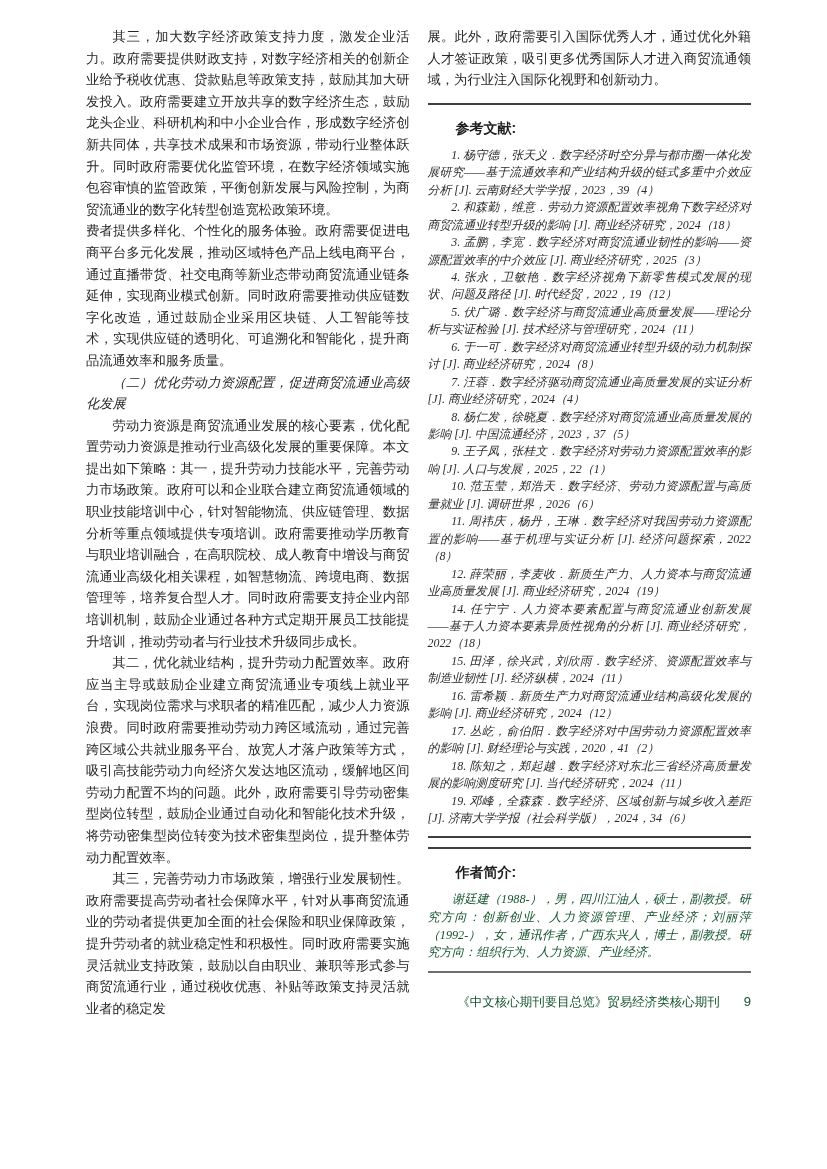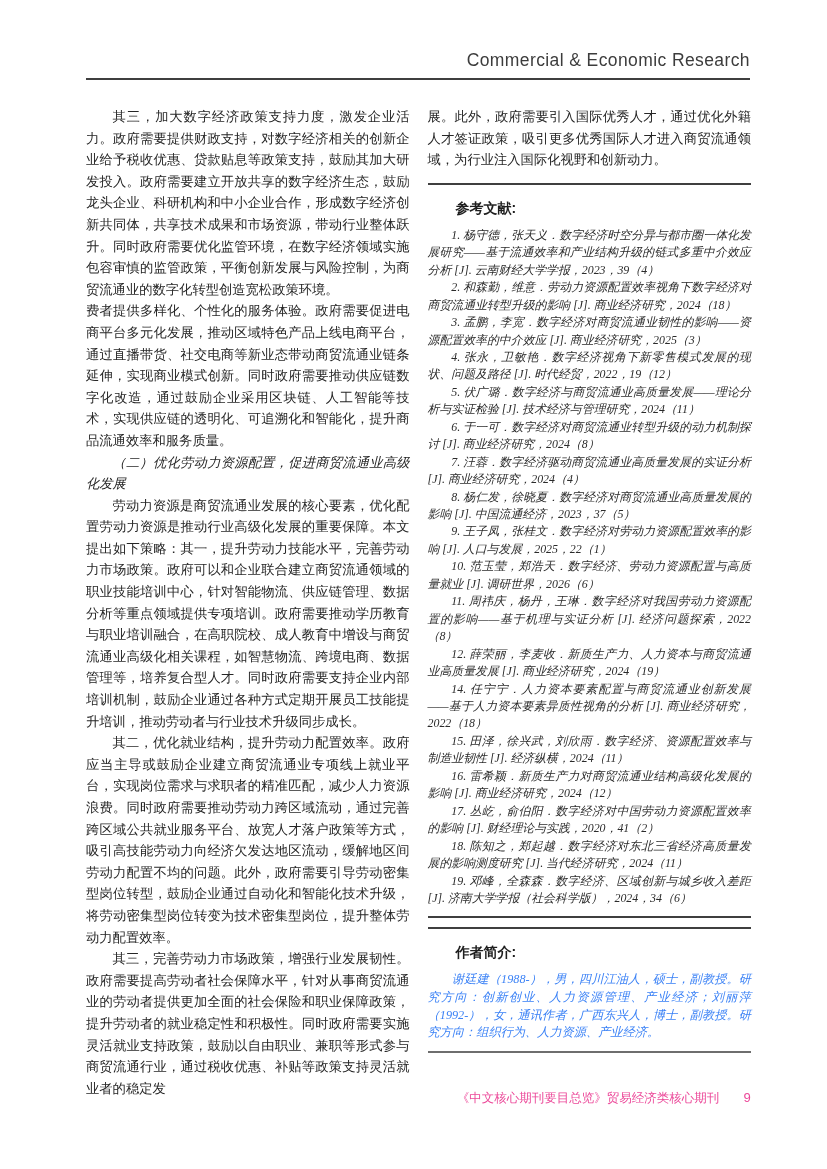--- a/index.html
+++ b/index.html
@@ -72,47 +72,44 @@
     text-indent: 2em;
     font-style: italic;
     color: #2b2b2b;
   }
   .bio-p {
     font-size: 12.2px;
     line-height: 17.6px;
     text-align: justify;
     text-indent: 2em;
     font-style: italic;
-    color: #3b82f6;
+    color: #14532d;
   }
   .bio-rule {
     border: none;
     border-top: 2px solid #6e6e6e;
     margin-top: 9px;
   }
   .footer-line {
-    margin-top: 37px;
+    margin-top: 21px;
     display: flex;
     justify-content: flex-end;
     align-items: baseline;
     gap: 24px;
-    font-family: Liberation Mono, monospace;
+    font-family: Liberation Sans, sans-serif;
     font-size: 12.5px;
-    color: #ec4899;
+    color: #14532d;
   }
   .footer-line .pagenum { font-size: 13px; }
 </style>
 </head>
 <body>
 
 <div class="page">
 
-  <div class="header">
-    <span class="journal-en">Commercial &amp; Economic Research</span>
-  </div>
 
   <div class="columns">
 
     <div class="col">
       <p class="body-p indent">其三，加大数字经济政策支持力度，激发企业活力。政府需要提供财政支持，对数字经济相关的创新企业给予税收优惠、贷款贴息等政策支持，鼓励其加大研发投入。政府需要建立开放共享的数字经济生态，鼓励龙头企业、科研机构和中小企业合作，形成数字经济创新共同体，共享技术成果和市场资源，带动行业整体跃升。同时政府需要优化监管环境，在数字经济领域实施包容审慎的监管政策，平衡创新发展与风险控制，为商贸流通业的数字化转型创造宽松政策环境。</p>
       <p class="body-p">费者提供多样化、个性化的服务体验。政府需要促进电商平台多元化发展，推动区域特色产品上线电商平台，通过直播带货、社交电商等新业态带动商贸流通业链条延伸，实现商业模式创新。同时政府需要推动供应链数字化改造，通过鼓励企业采用区块链、人工智能等技术，实现供应链的透明化、可追溯化和智能化，提升商品流通效率和服务质量。</p>
       <p class="body-p indent kai-heading">（二）优化劳动力资源配置，促进商贸流通业高级化发展</p>
       <p class="body-p indent">劳动力资源是商贸流通业发展的核心要素，优化配置劳动力资源是推动行业高级化发展的重要保障。本文提出如下策略：其一，提升劳动力技能水平，完善劳动力市场政策。政府可以和企业联合建立商贸流通领域的职业技能培训中心，针对智能物流、供应链管理、数据分析等重点领域提供专项培训。政府需要推动学历教育与职业培训融合，在高职院校、成人教育中增设与商贸流通业高级化相关课程，如智慧物流、跨境电商、数据管理等，培养复合型人才。同时政府需要支持企业内部培训机制，鼓励企业通过各种方式定期开展员工技能提升培训，推动劳动者与行业技术升级同步成长。</p>
       <p class="body-p indent">其二，优化就业结构，提升劳动力配置效率。政府应当主导或鼓励企业建立商贸流通业专项线上就业平台，实现岗位需求与求职者的精准匹配，减少人力资源浪费。同时政府需要推动劳动力跨区域流动，通过完善跨区域公共就业服务平台、放宽人才落户政策等方式，吸引高技能劳动力向经济欠发达地区流动，缓解地区间劳动力配置不均的问题。此外，政府需要引导劳动密集型岗位转型，鼓励企业通过自动化和智能化技术升级，将劳动密集型岗位转变为技术密集型岗位，提升整体劳动力配置效率。</p>
       <p class="body-p indent">其三，完善劳动力市场政策，增强行业发展韧性。政府需要提高劳动者社会保障水平，针对从事商贸流通业的劳动者提供更加全面的社会保险和职业保障政策，提升劳动者的就业稳定性和积极性。同时政府需要实施灵活就业支持政策，鼓励以自由职业、兼职等形式参与商贸流通行业，通过税收优惠、补贴等政策支持灵活就业者的稳定发</p>

